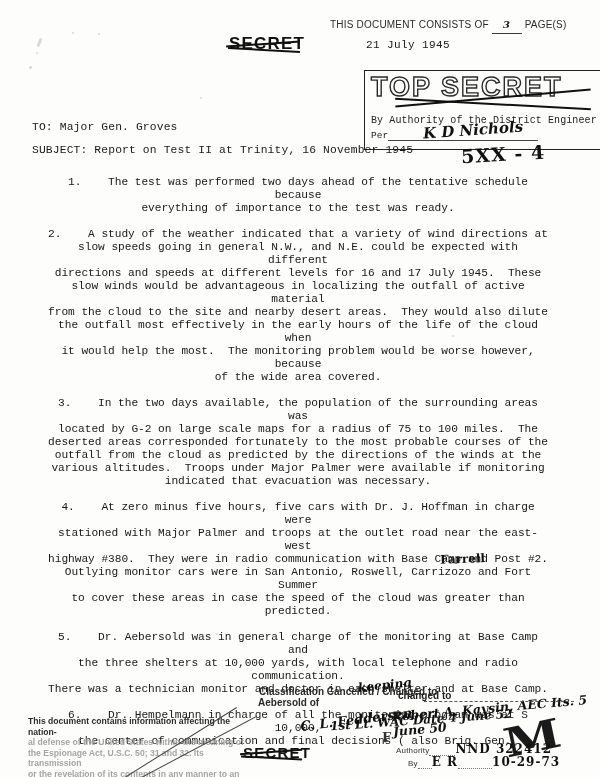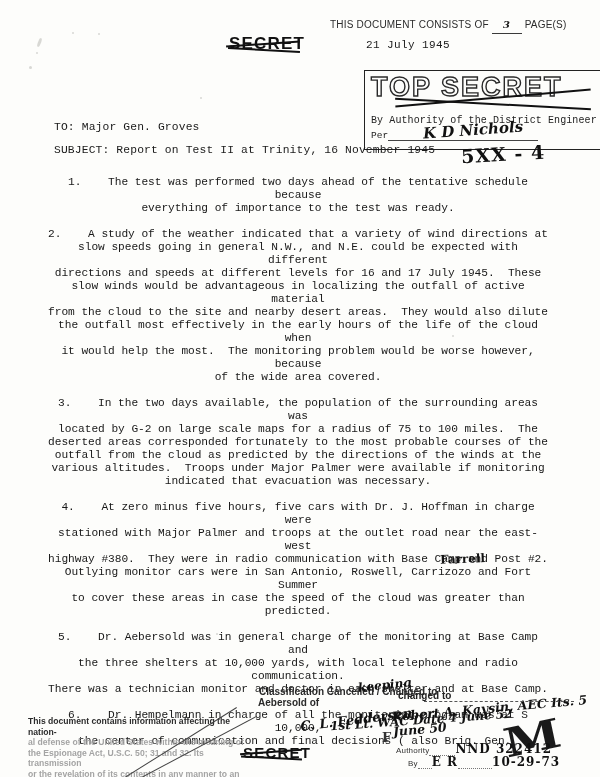--- a/index.html
+++ b/index.html
@@ -148,21 +148,21 @@
     font-weight: bold;
     font-size: 19px;
     color: #111;
     letter-spacing: 1px;
     transform: rotate(-3deg);
   }
 
   
   .to-line, .subject-line {
     position: absolute;
-    left: 54px;
+    left: 32px;
     font-size: 11.3px;
     letter-spacing: .15px;
     white-space: nowrap;
   }
   .to-line { top: 121px; }
   .subject-line { top: 144px; }
 
   .body {
     position: absolute;
     left: 48px;

